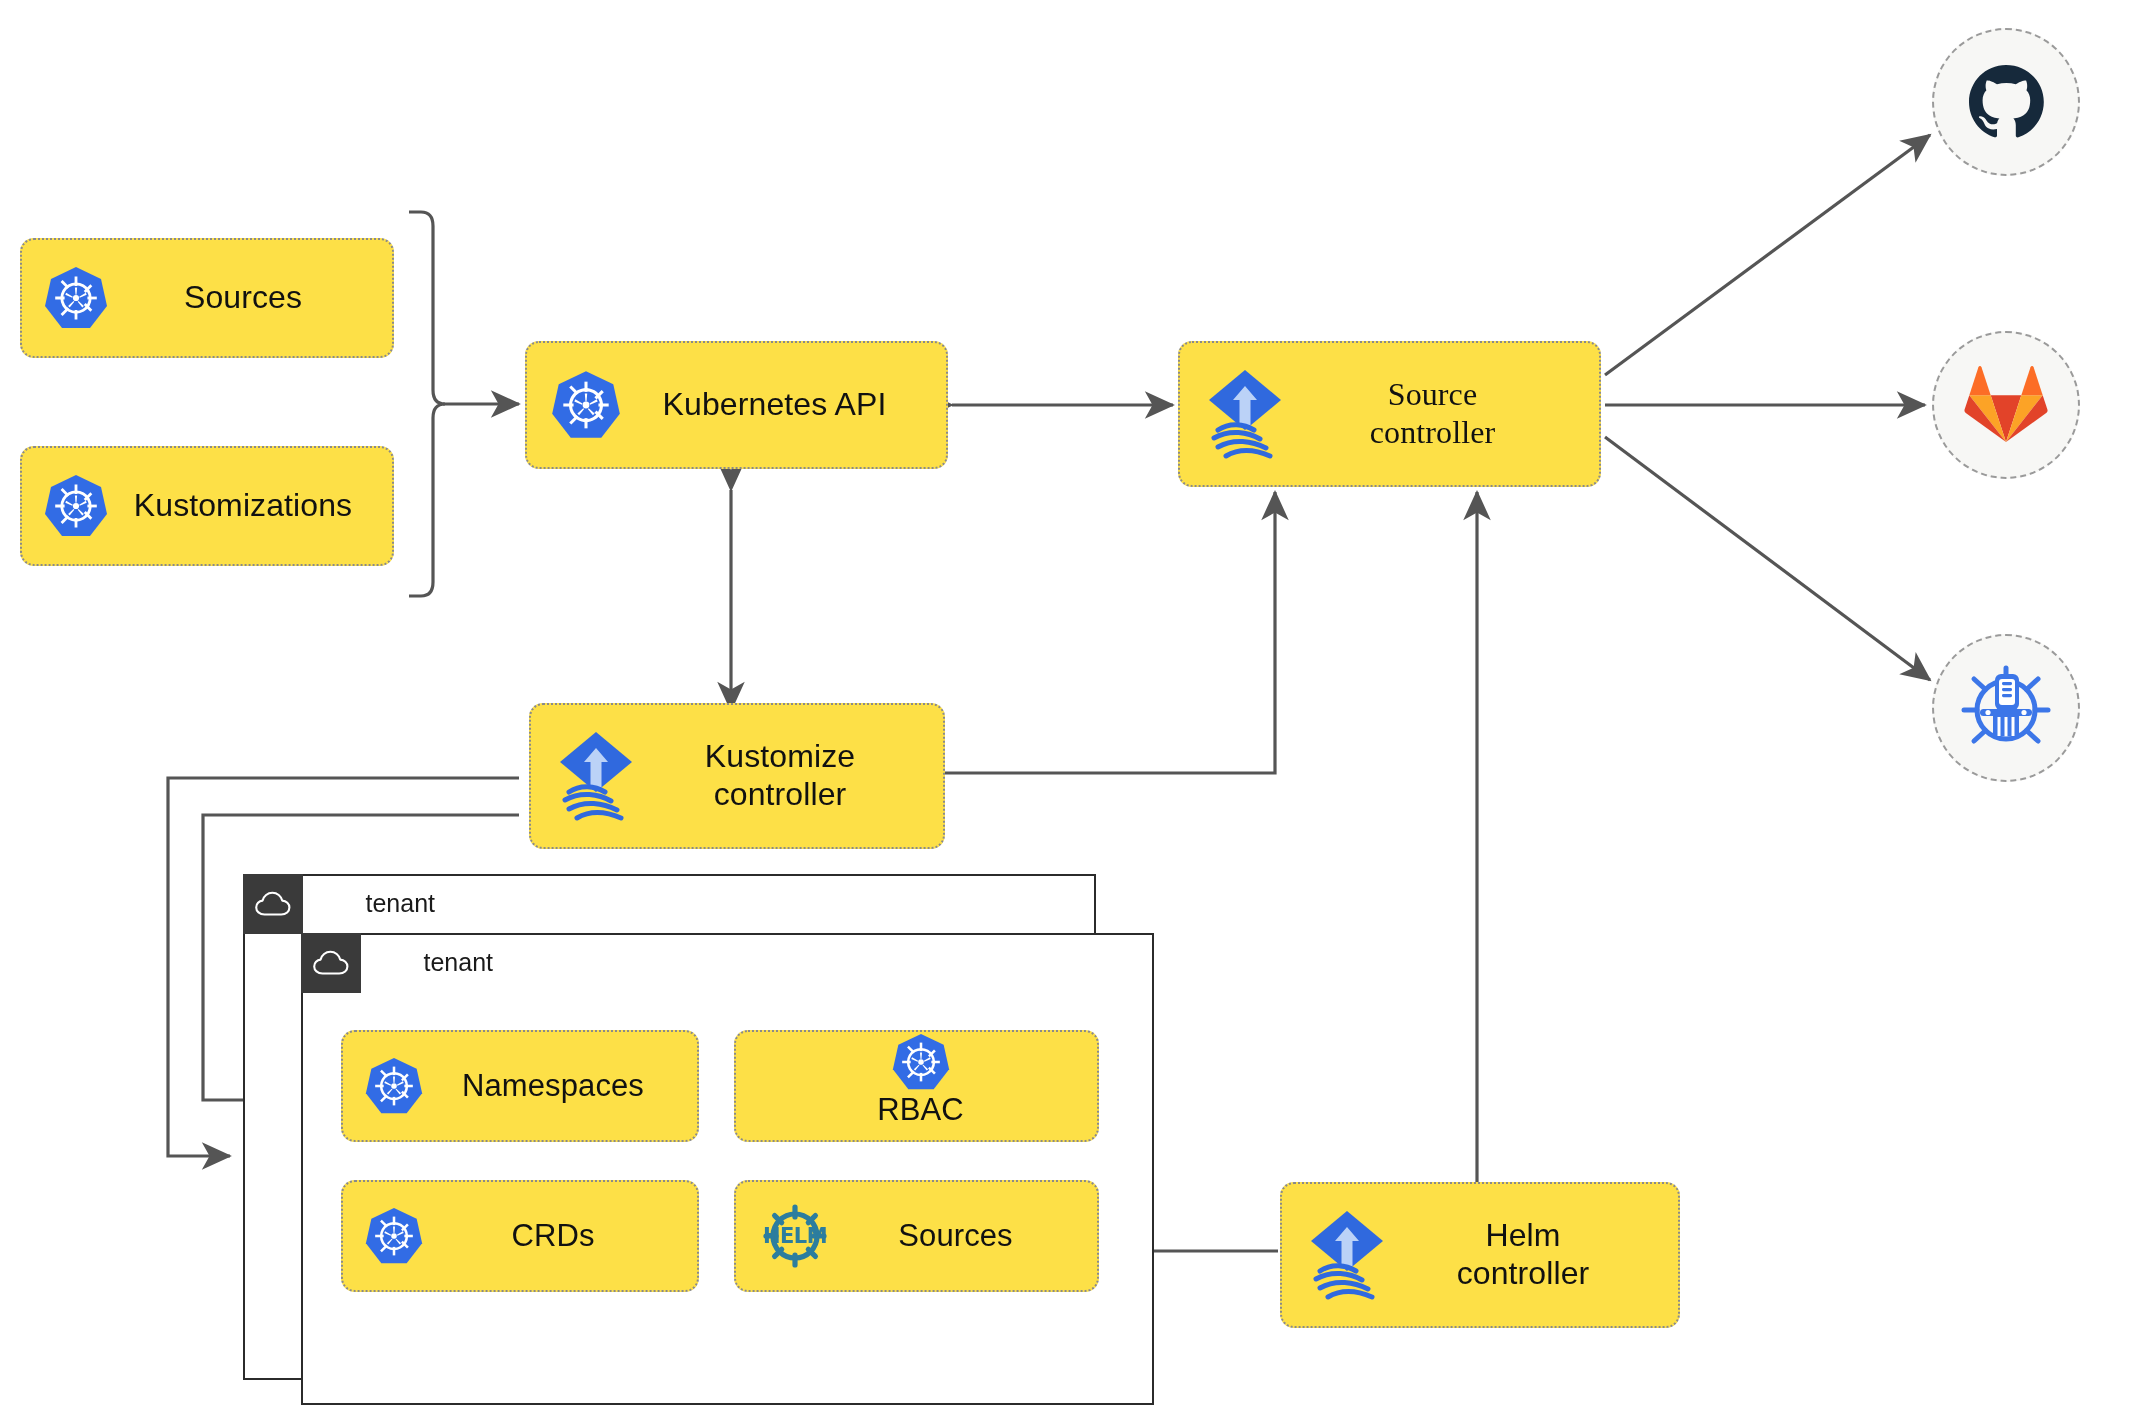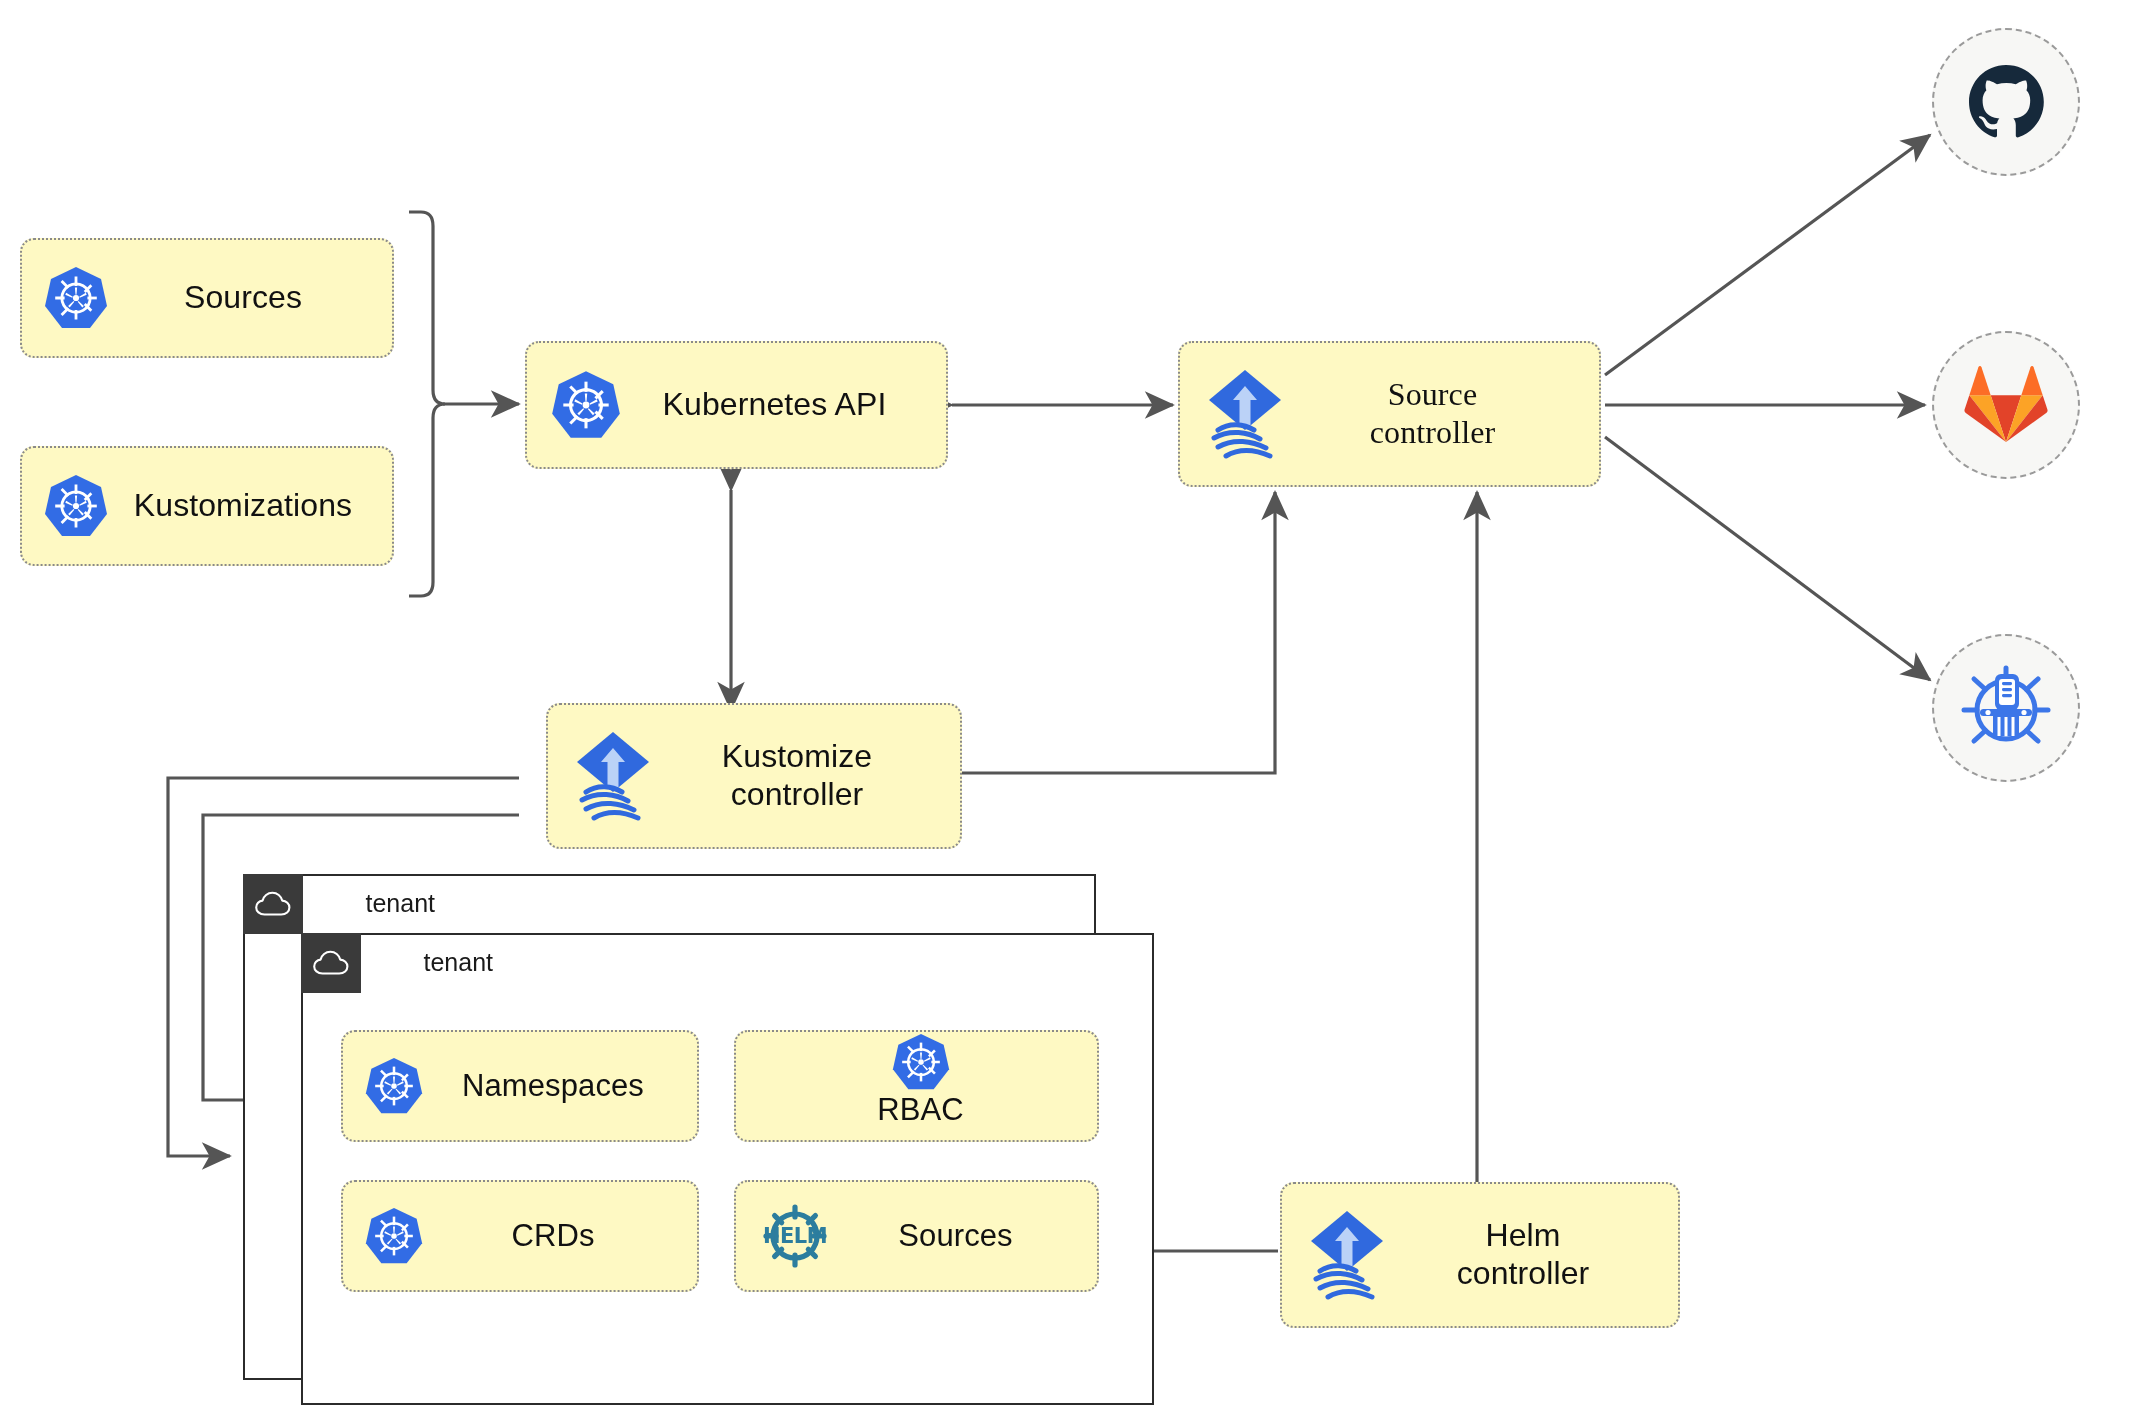--- a/index.html
+++ b/index.html
@@ -3,21 +3,21 @@
 <meta charset="utf-8">
 <style>
   html,body{margin:0;padding:0;background:#ffffff;}
   body{font-family:"Liberation Sans","DejaVu Sans",sans-serif;}
   #stage{position:relative;width:2144px;height:1407px;background:#ffffff;overflow:hidden;}
   #wires{position:absolute;left:0;top:0;width:2144px;height:1407px;pointer-events:none;}
 
   
   .node{
     position:absolute;
-    background:#fef9c3;
+    background:#fde047;
     border:2.5px dotted #8a8a8a;
     border-radius:14px;
     display:flex;
     align-items:center;
     box-sizing:border-box;
   }
   .node .ico{flex:0 0 auto;display:flex;align-items:center;justify-content:center;}
   .node .lbl{
     flex:1 1 auto;text-align:center;color:#111;
     line-height:1.18;letter-spacing:.1px;
@@ -211,21 +211,21 @@
           <path d="M22,90 C36,82 52,84 66,90"></path>
         </g>
       </svg>
     </div>
     <div class="lbl f32">
       <div>Source</div>
       <div>controller</div>
     </div>
   </div>
 
-  <div class="node" style="left:546px;top:703px;width:416px;height:146px;padding:0 20px 0 24px;">
+  <div class="node" style="left:529px;top:703px;width:416px;height:146px;padding:0 20px 0 24px;">
     <div class="ico">
       <svg width="82" height="96" viewBox="0 0 82 96">
         <path d="M41,4 L77,34 L41,64 L5,34 Z" fill="#3069DE"></path>
         <path d="M41,20 L53,34 L46.5,34 L46.5,60 L35.5,60 L35.5,34 L29,34 Z" fill="#BBD2F7"></path>
         <g stroke="#3069DE" fill="none" stroke-width="5" stroke-linecap="round">
           <path d="M14,64 C26,56 40,58 50,64"></path>
           <path d="M10,72 C26,63 44,66 56,73"></path>
           <path d="M14,81 C30,72 48,75 62,82"></path>
           <path d="M22,90 C36,82 52,84 66,90"></path>
         </g>

